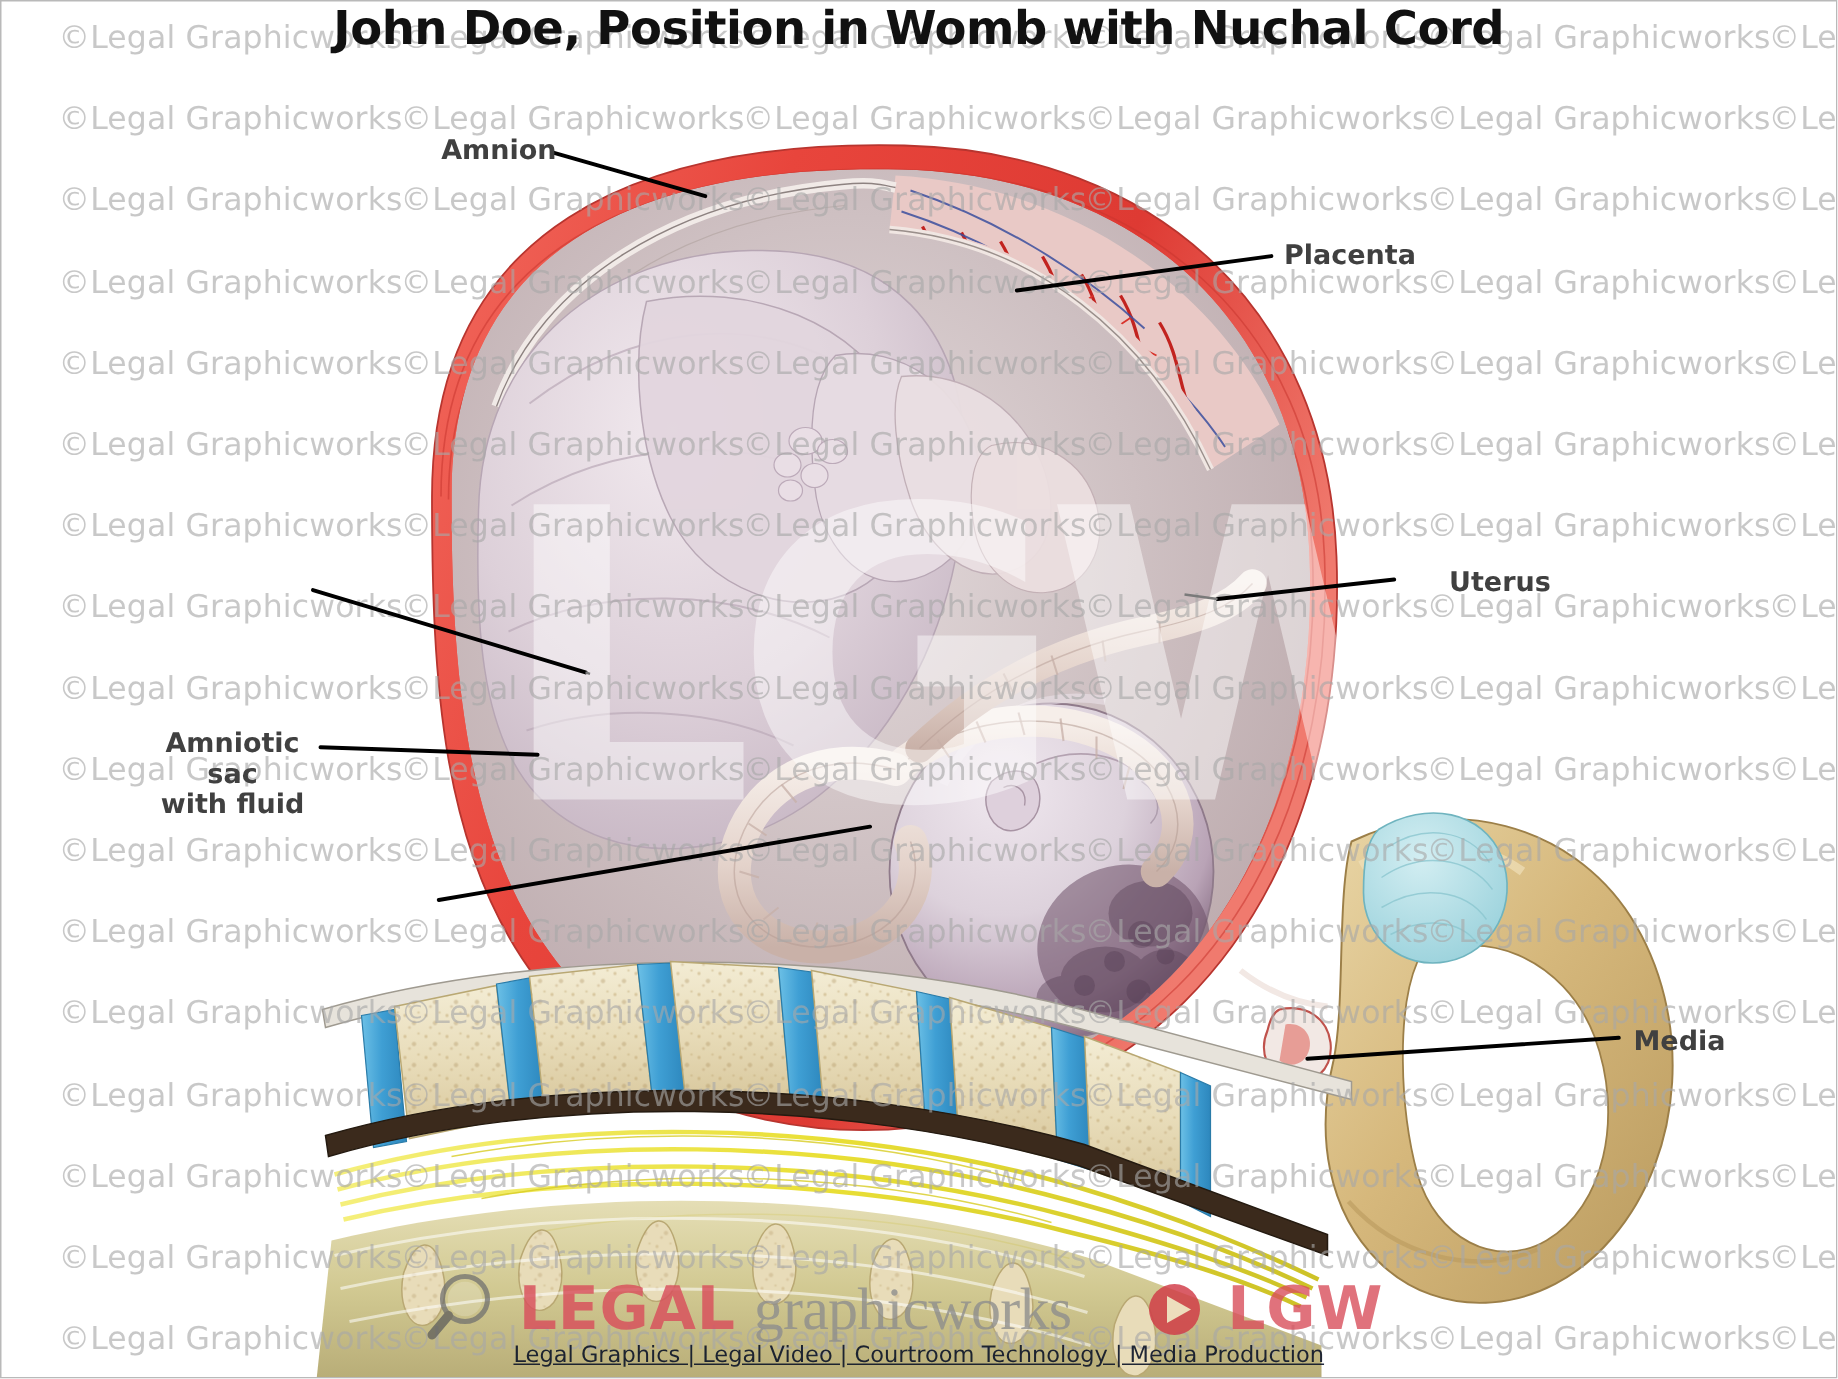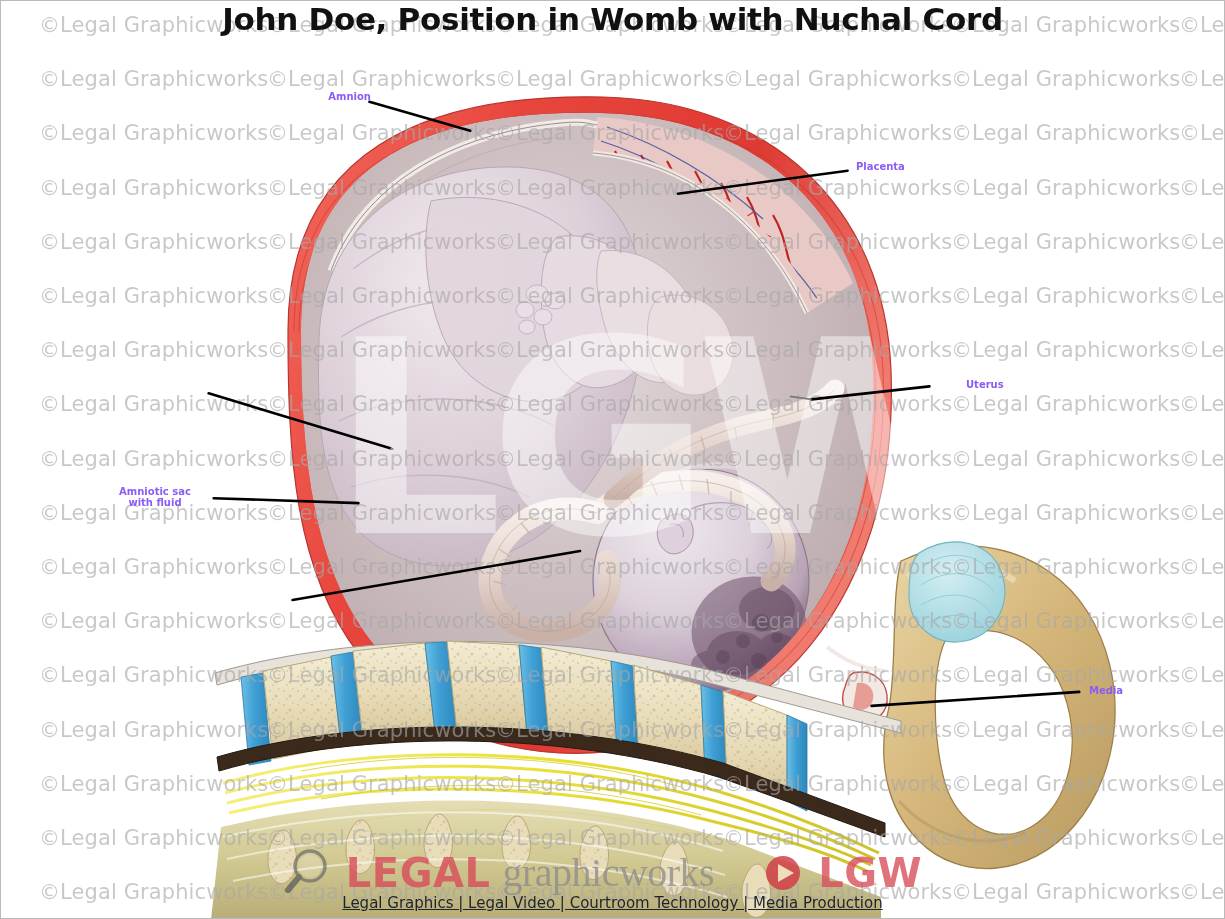--- a/index.html
+++ b/index.html
@@ -56,23 +56,23 @@
     font-family:"DejaVu Sans", sans-serif;
   }
 
   
   #art{position:absolute;inset:0;z-index:10;}
 
   
   .label{
     position:absolute;
     z-index:60;
-    font-size:10px;
+    font-size:18px;
     font-weight:bold;
-    color:#8b5cf6;
+    color:#404040;
     line-height:1.14;
     font-family:"DejaVu Sans", sans-serif;
     white-space:pre-line;
   }
   .label.r{text-align:right;}
   .label.l{text-align:left;}
   .label.c{text-align:center;}
 
   #leaders{position:absolute;inset:0;z-index:55;pointer-events:none;}
 

